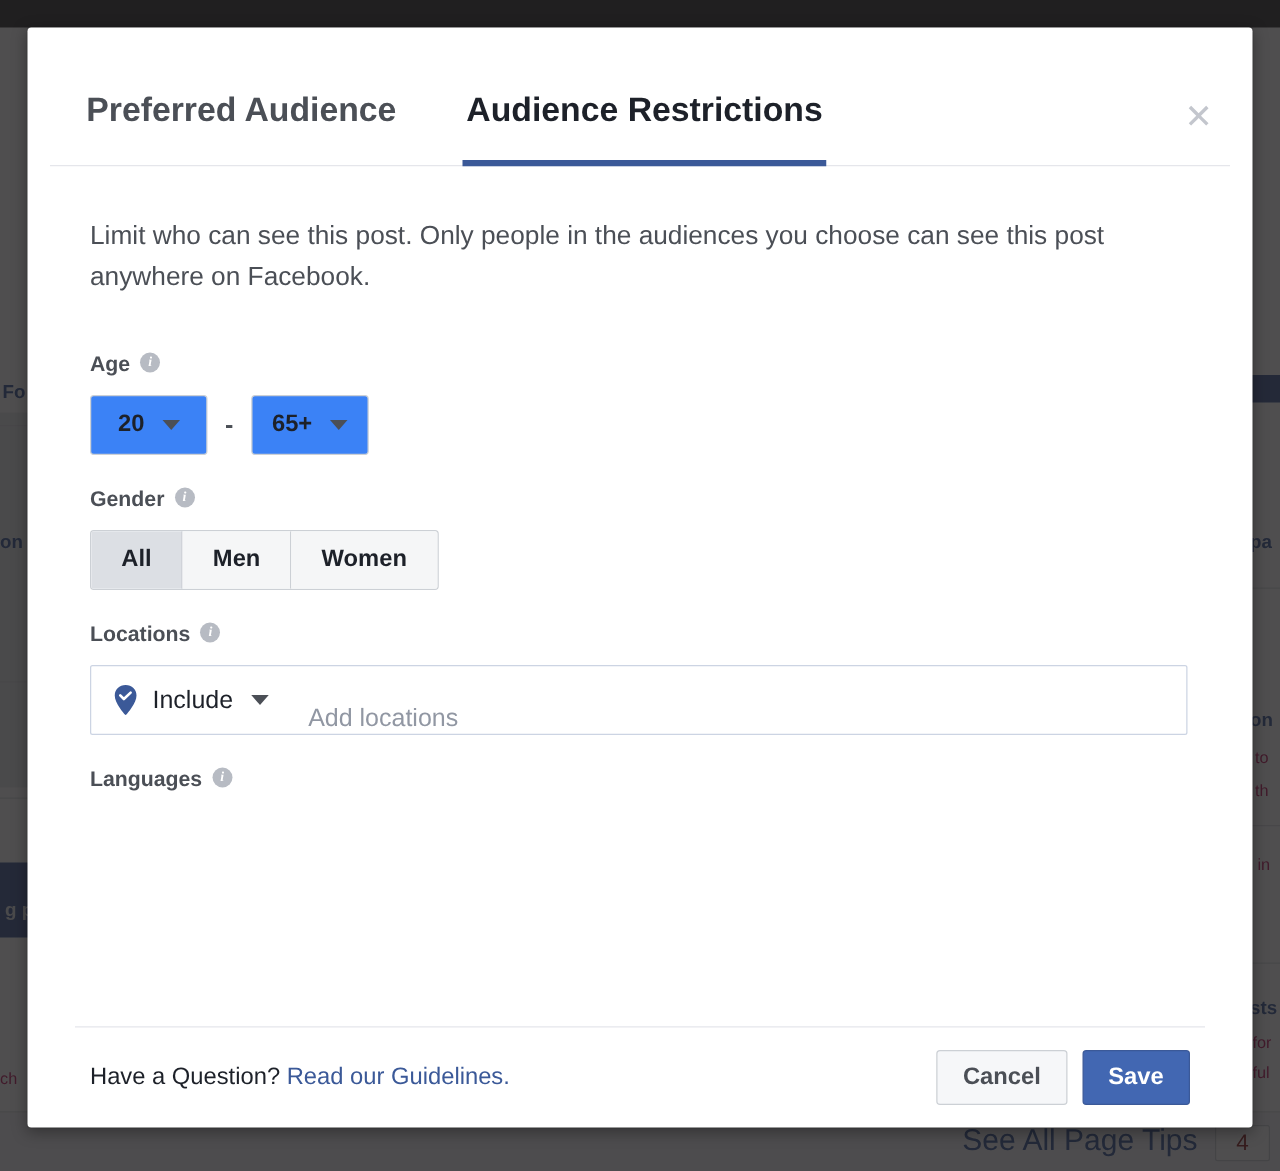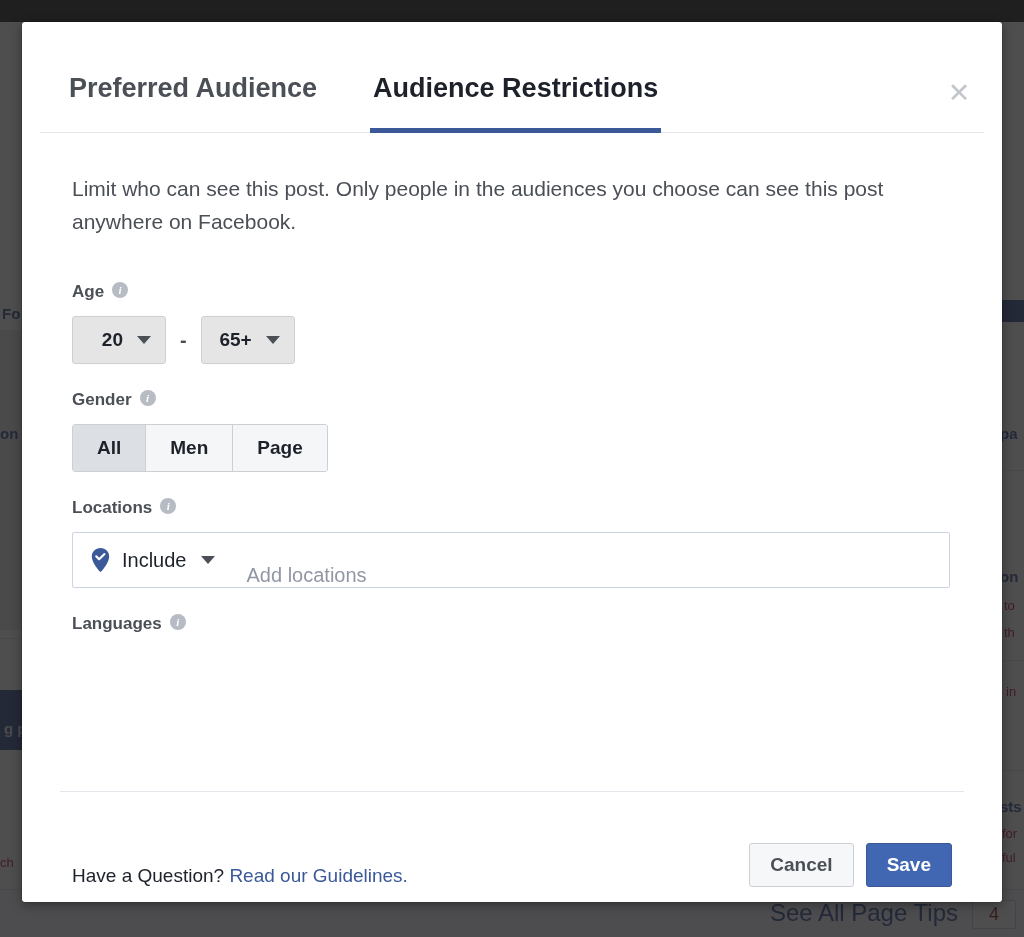--- a/index.html
+++ b/index.html
@@ -195,25 +195,25 @@
   }
 
   
   .age-row {
     display: flex;
     align-items: center;
   }
   .select-box {
     display: inline-flex;
     align-items: center;
-    justify-content: flex-end;
+    justify-content: center;
     min-width: 64px;
     height: 46px;
     padding: 0 14px;
-    background: #e5e5e5;
+    background: #3b82f6;
     border: 1px solid #ccd0d5;
     border-radius: 3px;
     font-size: 19px;
     font-weight: bold;
     color: #1d2129;
     cursor: pointer;
   }
   .select-box .caret {
     margin-left: 14px;
     width: 0; height: 0;
@@ -298,23 +298,23 @@
     cursor: text;
   }
 
   
   .modal-footer {
     flex: none;
     height: 80px;
     margin: 0 38px;
     border-top: 1px solid #e5e6eb;
     display: flex;
-    align-items: flex-end;
+    align-items: center;
     justify-content: space-between;
-    padding: 15px 12px;
+    padding: 0 12px;
   }
   .footer-note {
     font-size: 19px;
     color: #1d2129;
   }
   .footer-link {
     color: #3b5998;
     text-decoration: none;
     cursor: pointer;
   }
@@ -417,21 +417,21 @@
     </div>
 
     <div class="field-block">
       <div class="field-label">
         <span>Gender</span>
         <span class="info-icon">i</span>
       </div>
       <div class="segmented">
         <div class="seg selected">All</div>
         <div class="seg">Men</div>
-        <div class="seg">Page</div>
+        <div class="seg">Women</div>
       </div>
     </div>
 
     <div class="field-block">
       <div class="field-label">
         <span>Locations</span>
         <span class="info-icon">i</span>
       </div>
       <div class="textfield">
         <div class="include-group">

